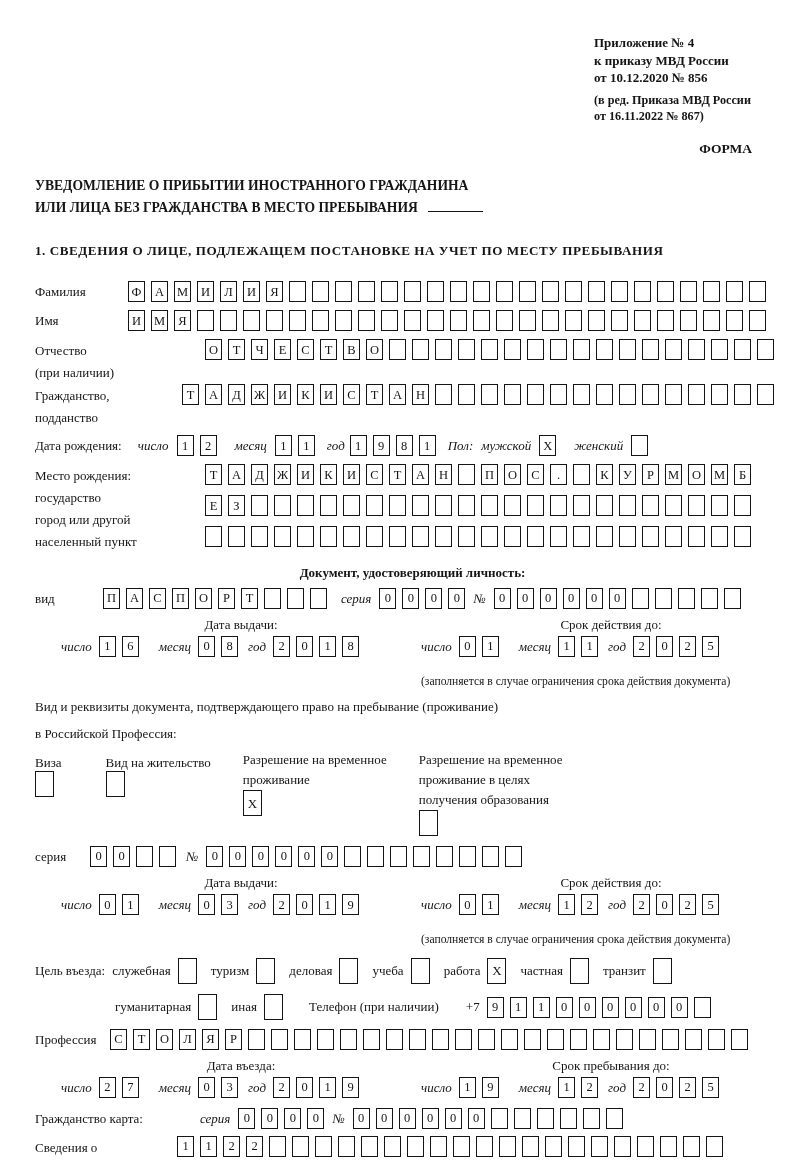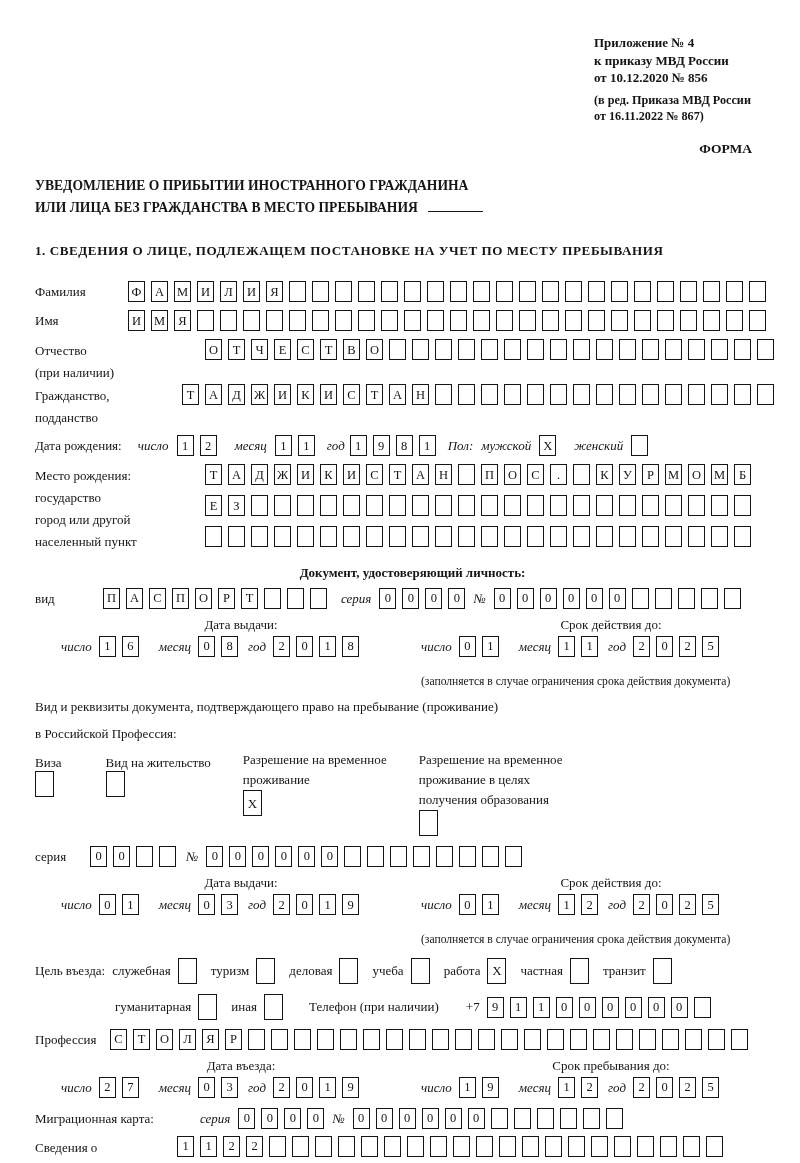--- a/index.html
+++ b/index.html
@@ -643,21 +643,21 @@
             <span class="cell">2</span>
             <span class="cell">0</span>
             <span class="cell">2</span>
             <span class="cell">5</span>
           </span>
       </div>
     </div>
   </div>
 
   <div class="row" style="margin-top:10px">
-    <span class="label" style="width:165px">Миграционная карта:</span>
+    <span class="label" style="width:165px">Гражданство карта:</span>
     <span class="sub" style="margin-left:0">серия</span>
     <span class="cells">
         <span class="cell">0</span>
         <span class="cell">0</span>
         <span class="cell">0</span>
         <span class="cell">0</span>
       </span>
     <span class="sub" style="margin-left:2px">№</span>
     <span class="cells">
         <span class="cell">0</span>

